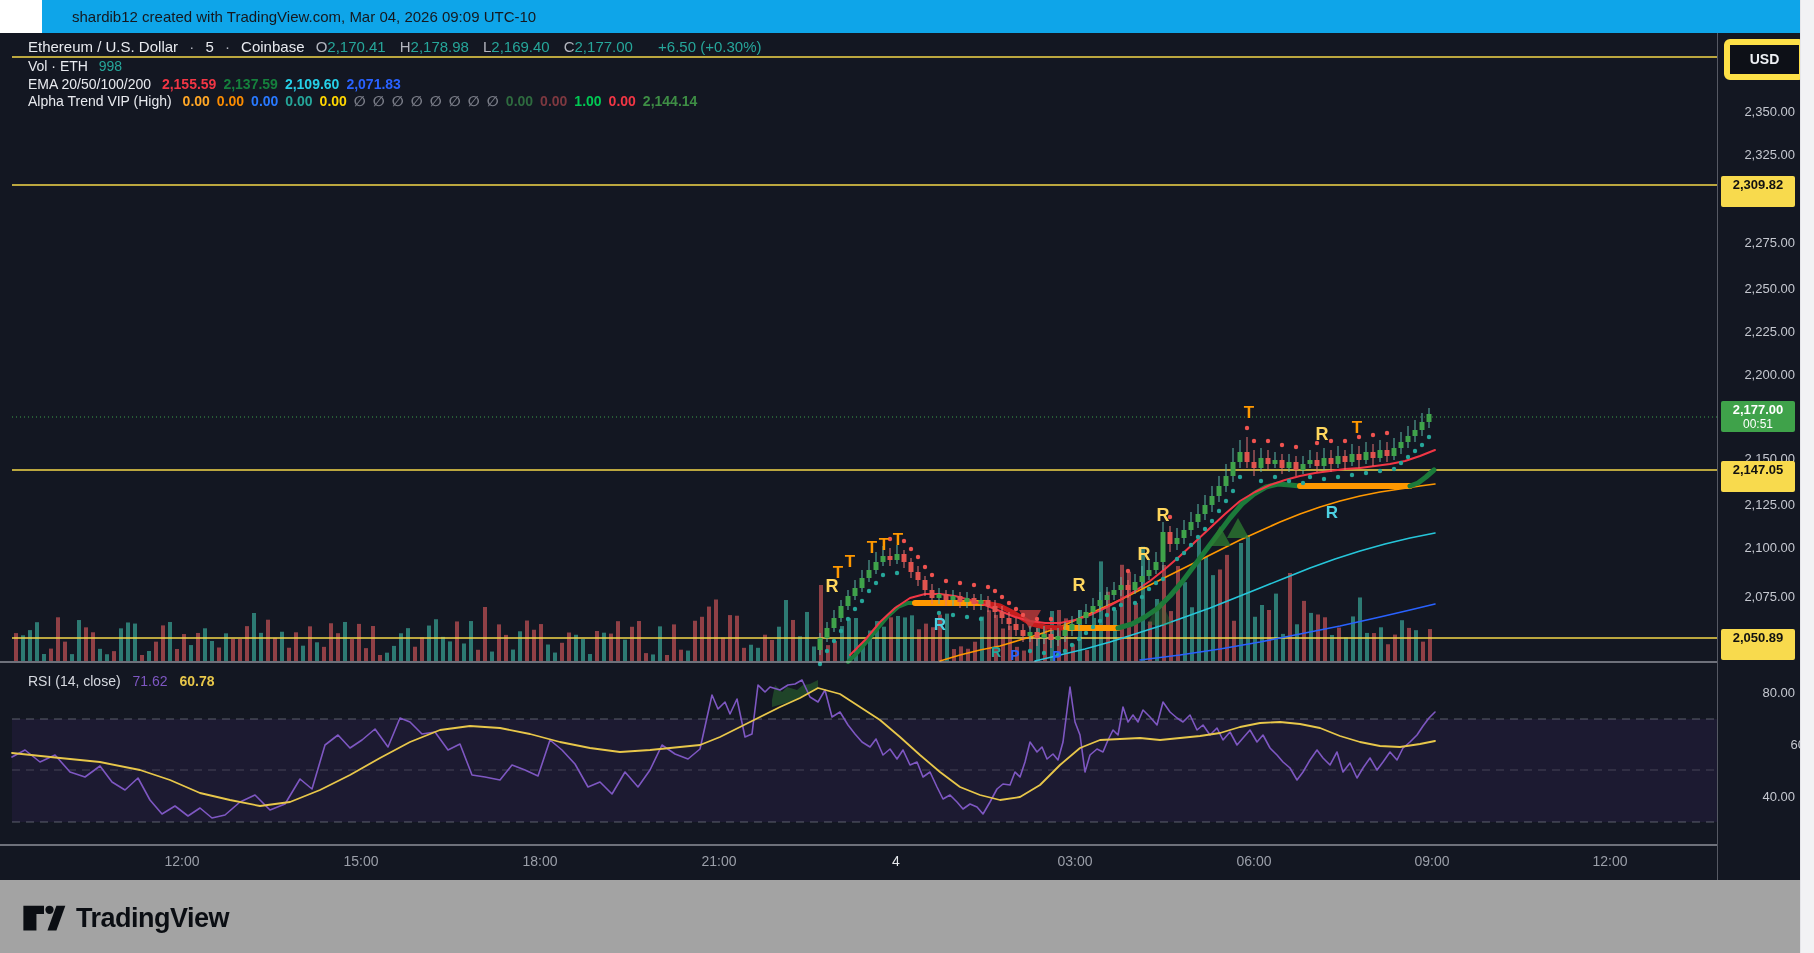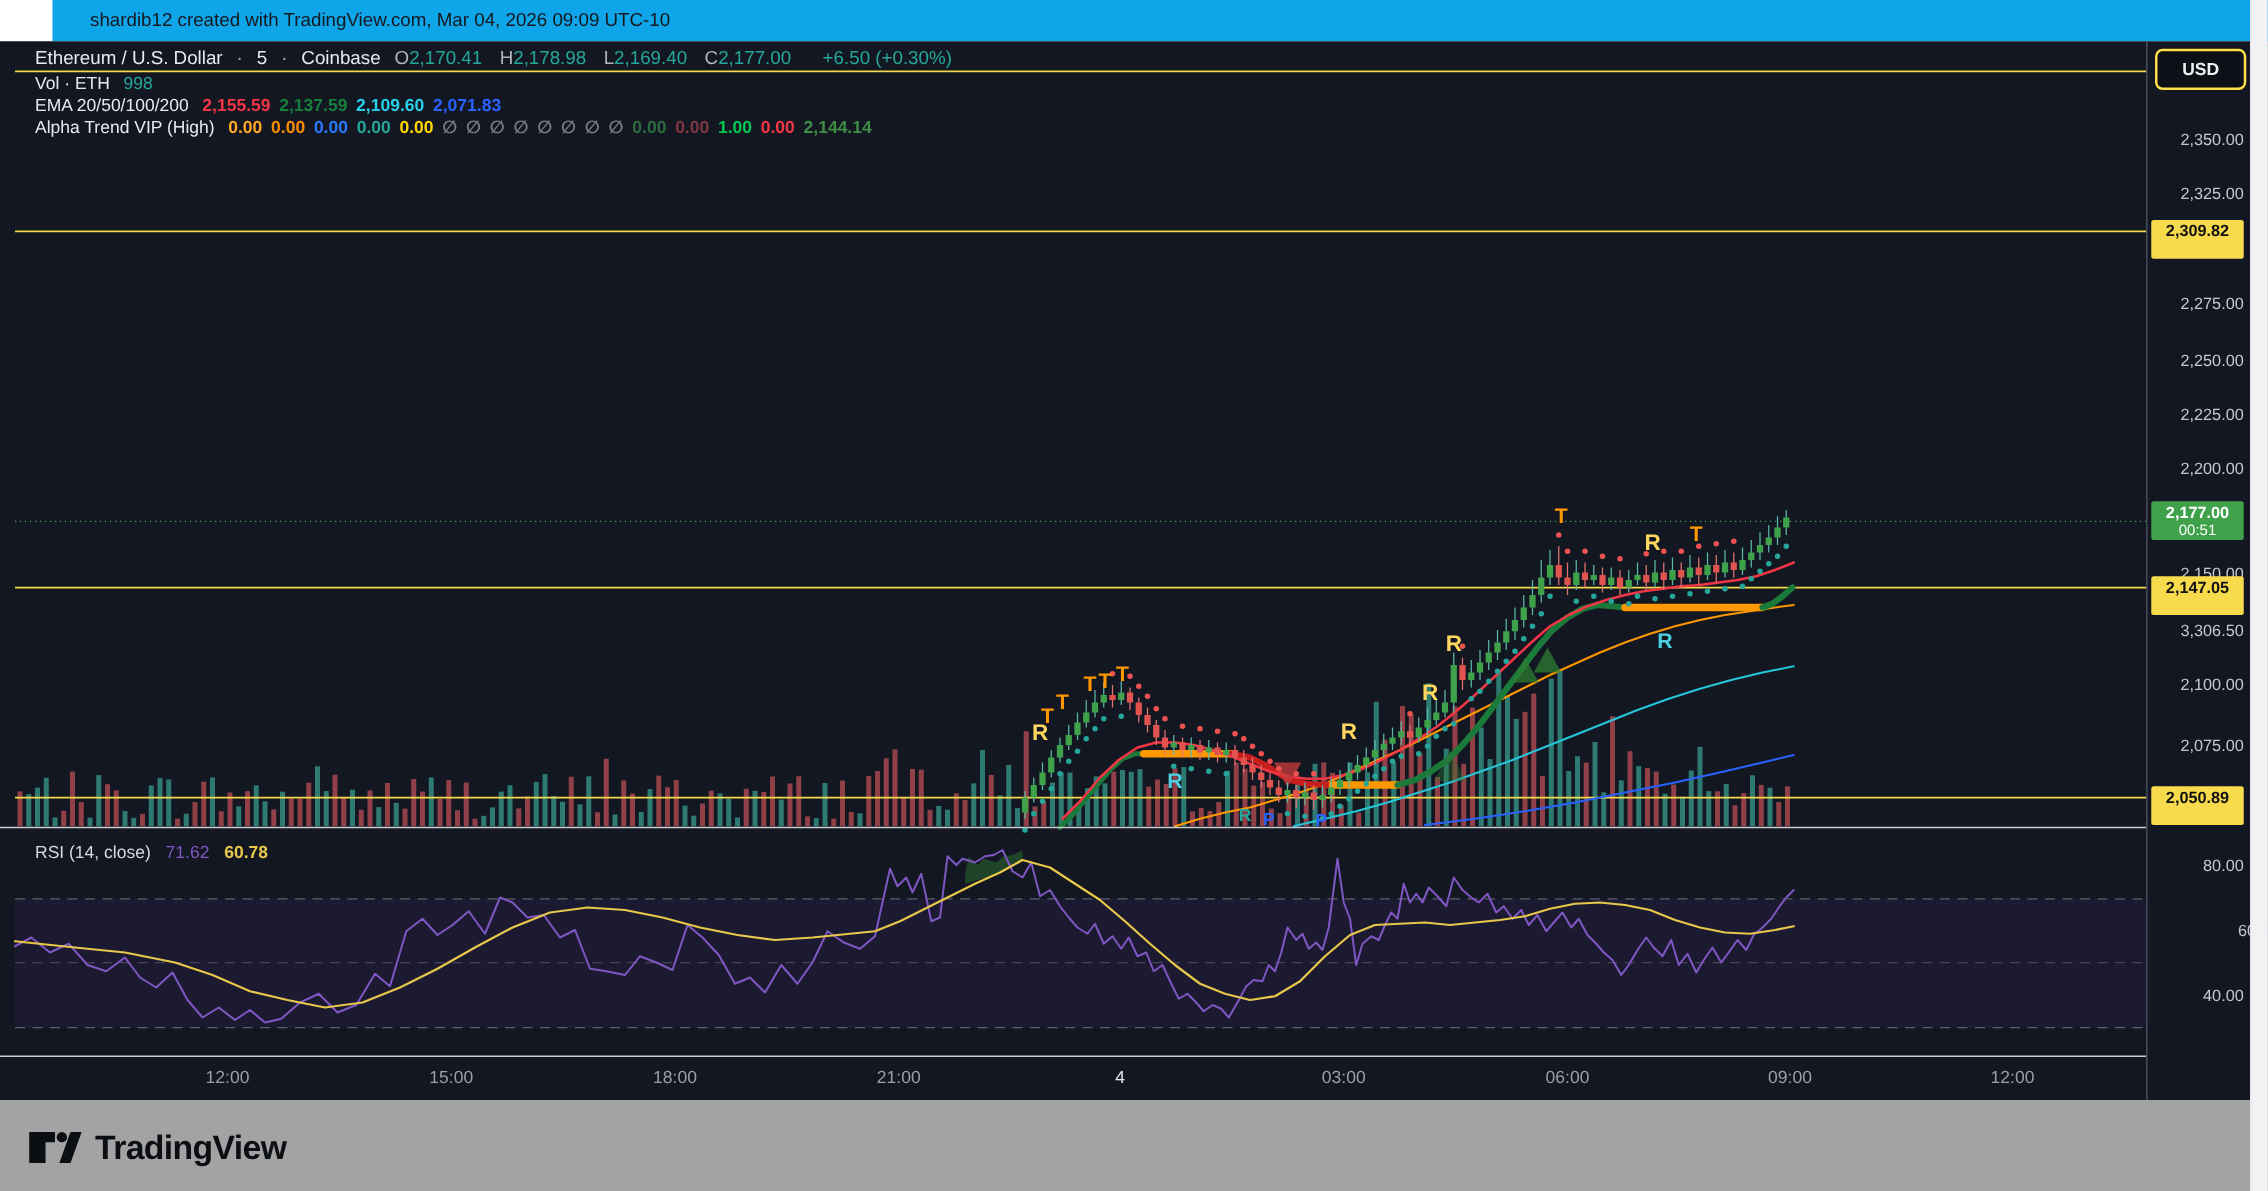--- a/index.html
+++ b/index.html
@@ -24,21 +24,21 @@
   #rsi-legend span{margin-right:8px;}
   #rsi-v1{color:#7e57c2;}
   #rsi-v2{color:#e8c74a;font-weight:700;}
   
   #price-axis{left:1717px;top:0;width:83px;height:847px;border-left:1px solid #565963;}
   .tick{position:absolute;left:0;width:77px;text-align:right;font-size:13px;color:#c5c8d0;height:18px;line-height:18px;}
   .chip{position:absolute;left:3px;width:74px;text-align:center;font-size:13px;font-weight:700;color:#111;background:#f8da4d;height:31px;line-height:18px;border-radius:2px;}
   #last-price-chip{position:absolute;left:3px;width:74px;background:#3fa24a;color:#fff;border-radius:2px;text-align:center;padding:1px 0;}
   #last-price-chip .lp{font-size:13px;font-weight:700;line-height:15px;}
   #last-price-chip .cd{font-size:12px;line-height:14px;}
-  #usd-btn{position:absolute;left:6px;top:6px;width:69px;height:29px;background:#0d1017;border:2px solid #fde047;border-radius:6px;color:#eef0f4;font-size:14px;font-weight:700;text-align:center;line-height:29px;}
+  #usd-btn{position:absolute;left:6px;top:6px;width:69px;height:29px;background:#0d1017;border:6px solid #fde047;border-radius:6px;color:#eef0f4;font-size:14px;font-weight:700;text-align:center;line-height:29px;}
   
   .time-tick{position:absolute;top:818px;height:20px;line-height:20px;font-size:14px;color:#9b9fa9;transform:translateX(-50%);}
   .time-tick.major{color:#e6e8ec;}
   #footer{left:0;top:880px;width:1800px;height:73px;background:#a3a3a3;}
   #tv-brand{position:absolute;left:22px;top:18px;display:flex;align-items:center;}
   #tv-brand svg{display:block;}
   #brand-text{font-size:27px;font-weight:700;color:#0b0e13;margin-left:10px;letter-spacing:-0.5px;}
 </style>
 </head>
 <body>
@@ -603,21 +603,21 @@
     <div id="usd-btn">USD</div>
     <div id="price-ticks">
         <div class="tick" style="top: 70px;">2,350.00</div>
         <div class="tick" style="top: 113px;">2,325.00</div>
         <div class="tick" style="top: 156px;">2,300.00</div>
         <div class="tick" style="top: 201px;">2,275.00</div>
         <div class="tick" style="top: 247px;">2,250.00</div>
         <div class="tick" style="top: 290px;">2,225.00</div>
         <div class="tick" style="top: 333px;">2,200.00</div>
         <div class="tick" style="top: 417px;">2,150.00</div>
-        <div class="tick" style="top: 463px;">3,306.50</div>
+        <div class="tick" style="top: 463px;">2,125.00</div>
         <div class="tick" style="top: 506px;">2,100.00</div>
         <div class="tick" style="top: 555px;">2,075.00</div>
         <div class="tick" style="top: 651px;">80.00</div>
         <div class="tick" style="top: 703px; padding-left: 28px;">60.00</div>
         <div class="tick" style="top: 755px;">40.00</div>
         <div class="chip" style="top: 143px;">2,309.82</div>
         <div class="chip" style="top: 428px;">2,147.05</div>
         <div class="chip" style="top: 596px;">2,050.89</div>
       </div>
     <div id="last-price-chip" style="top: 368px;">

